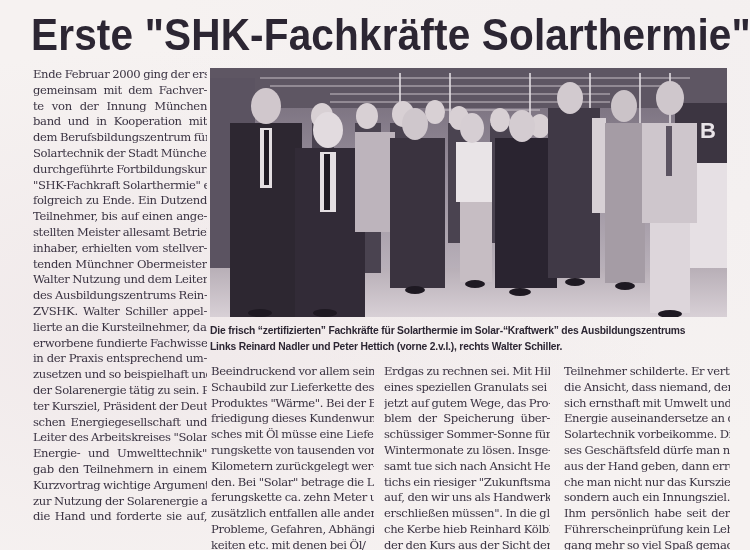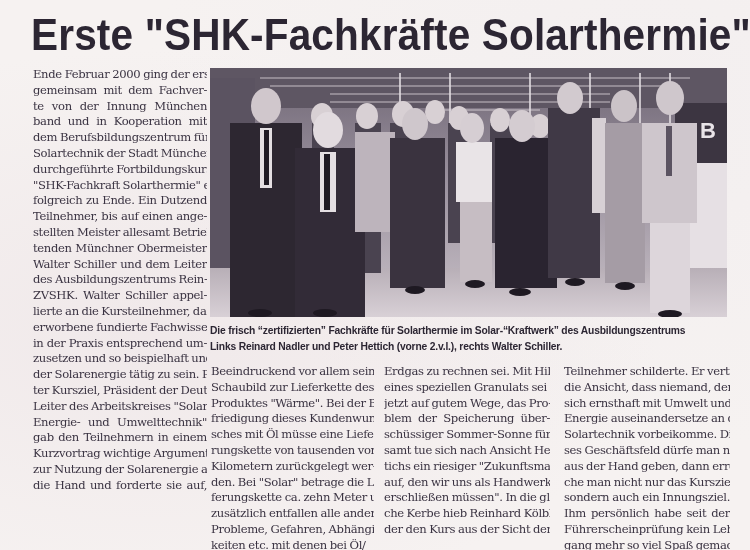--- a/index.html
+++ b/index.html
@@ -108,30 +108,32 @@
       <span class="ln">gemeinsam mit dem Fachver-</span>
       <span class="ln">te von der Innung München</span>
       <span class="ln">band und in Kooperation mit</span>
       <span class="ln">dem Berufsbildungszentrum für</span>
       <span class="ln">Solartechnik der Stadt München</span>
       <span class="ln">durchgeführte Fortbildungskurs</span>
       <span class="ln">"SHK-Fachkraft Solarthermie" er-</span>
       <span class="ln">folgreich zu Ende. Ein Dutzend</span>
       <span class="ln">Teilnehmer, bis auf einen ange-</span>
       <span class="ln">stellten Meister allesamt Betriebs-</span>
+      <span class="ln">inhaber, erhielten vom stellver-</span>
       <span class="ln">tenden Münchner Obermeister</span>
-      <span class="ln">Walter Schiller und dem Leiter</span>
+      <span class="ln">Walter Nutzung und dem Leiter</span>
       <span class="ln">des Ausbildungszentrums Rein-</span>
       <span class="ln">ZVSHK. Walter Schiller appel-</span>
       <span class="ln">lierte an die Kursteilnehmer, das</span>
       <span class="ln">erworbene fundierte Fachwissen,</span>
       <span class="ln">in der Praxis entsprechend um-</span>
       <span class="ln">zusetzen und so beispielhaft und</span>
       <span class="ln">der Solarenergie tätig zu sein. Pe-</span>
       <span class="ln">ter Kursziel, Präsident der Deut-</span>
+      <span class="ln">schen Energiegesellschaft und</span>
       <span class="ln">Leiter des Arbeitskreises "Solar-,</span>
       <span class="ln">Energie- und Umwelttechnik"</span>
       <span class="ln">gab den Teilnehmern in einem</span>
       <span class="ln">Kurzvortrag wichtige Argumente</span>
       <span class="ln">zur Nutzung der Solarenergie an</span>
       <span class="ln">die Hand und forderte sie auf,</span>
 
     </p>
   </div>
 
@@ -258,20 +260,21 @@
     </p>
   </div>
 
   <div class="col col3">
     <p>
       <span class="ln">Erdgas zu rechnen sei. Mit Hilfe</span>
       <span class="ln">eines speziellen Granulats sei man</span>
       <span class="ln">jetzt auf gutem Wege, das Pro-</span>
       <span class="ln">blem der Speicherung über-</span>
       <span class="ln">schüssiger Sommer-Sonne für die</span>
+      <span class="ln">Wintermonate zu lösen. Insge-</span>
       <span class="ln">samt tue sich nach Ansicht Het-</span>
       <span class="ln">tichs ein riesiger "Zukunftsmarkt</span>
       <span class="ln">auf, den wir uns als Handwerker</span>
       <span class="ln">erschließen müssen". In die glei-</span>
       <span class="ln">che Kerbe hieb Reinhard Kölbl,</span>
       <span class="ln">der den Kurs aus der Sicht der</span>
     </p>
   </div>
 
   <div class="col col4">

